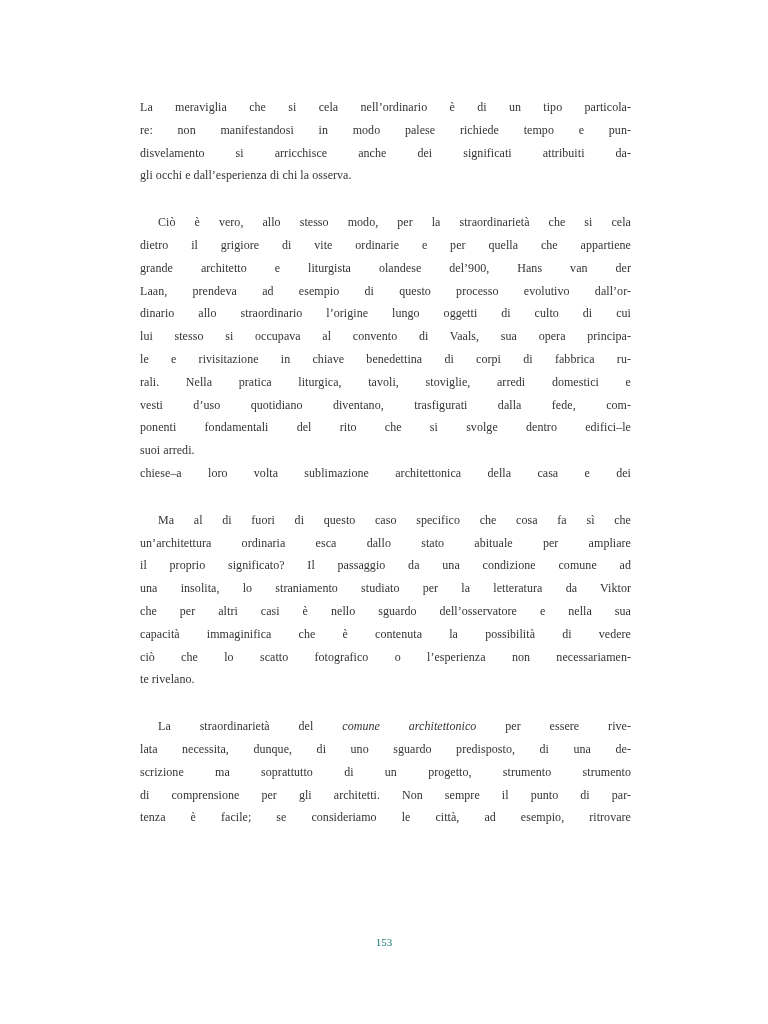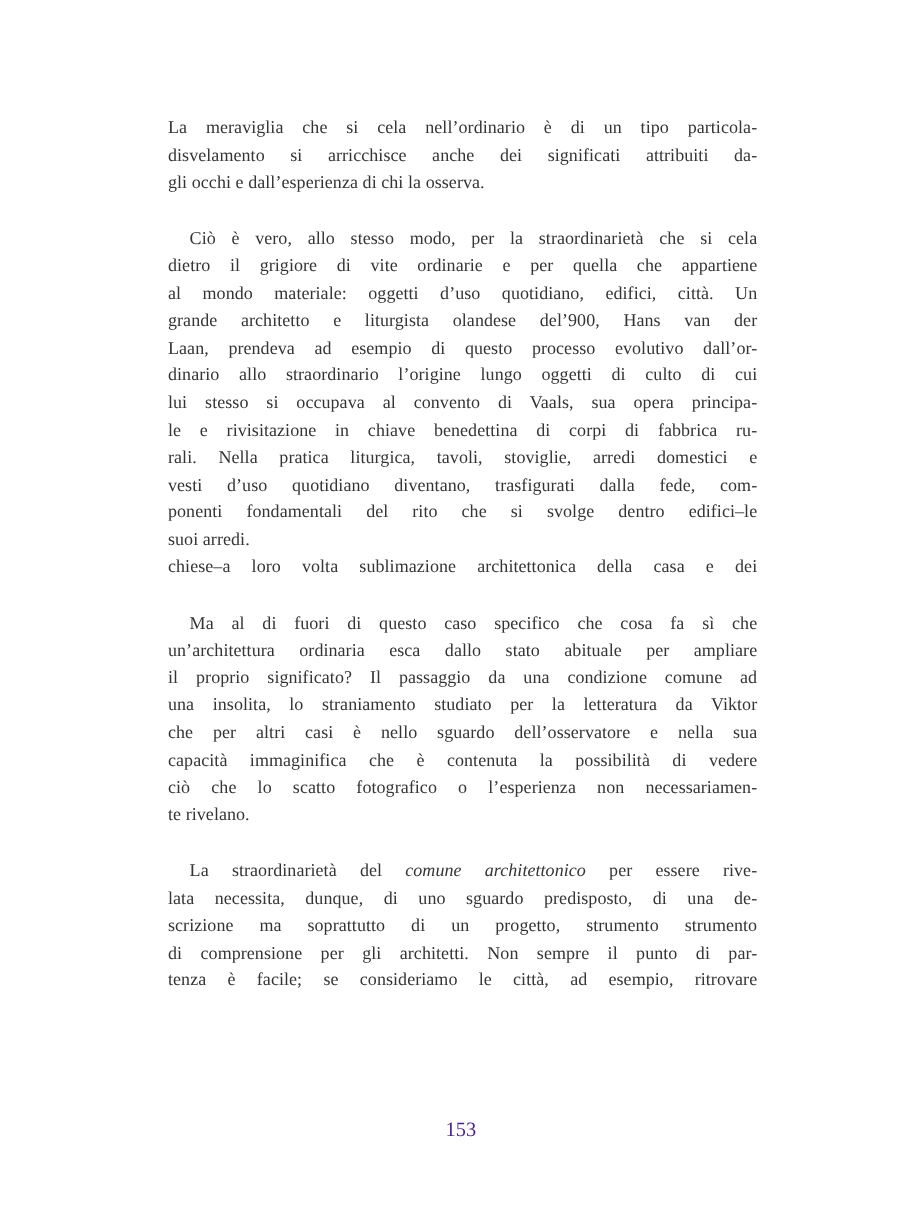--- a/index.html
+++ b/index.html
@@ -17,58 +17,58 @@
     overflow: hidden;
   }
   .text-block {
     position: absolute;
     left: 140px;
     top: 96px;
     width: 491px;
   }
   .paragraph { margin: 0; }
   .line {
-    font-size: 15px;
+    font-size: 12px;
     line-height: 22.8px;
     text-align: justify;
     text-align-last: justify;
     letter-spacing: 0.05px;
   }
   .line.indent { text-indent: 18px; margin-top: 24px; }
   .line.last { text-align-last: left; }
   .it { font-style: italic; }
   .page-number-wrap {
     position: absolute;
     left: 0;
     top: 931px;
     width: 100%;
     text-align: center;
   }
   .page-number {
-    font-size: 17px;
+    font-size: 11px;
     line-height: 22px;
-    color: #4c1d95;
+    color: #0f766e;
   }
 </style>
 </head>
 <body>
 
 <div class="book-page">
   <div class="text-block">
 
     <div class="paragraph">
       <div class="line">La meraviglia che si cela nell’ordinario è di un tipo particola-</div>
+      <div class="line">re: non manifestandosi in modo palese richiede tempo e pun-</div>
       <div class="line">disvelamento si arricchisce anche dei significati attribuiti da-</div>
       <div class="line last">gli occhi e dall’esperienza di chi la osserva.</div>
     </div>
 
     <div class="paragraph">
       <div class="line indent">Ciò è vero, allo stesso modo, per la straordinarietà che si cela</div>
       <div class="line">dietro il grigiore di vite ordinarie e per quella che appartiene</div>
-      <div class="line">al mondo materiale: oggetti d’uso quotidiano, edifici, città. Un</div>
       <div class="line">grande architetto e liturgista olandese del’900, Hans van der</div>
       <div class="line">Laan, prendeva ad esempio di questo processo evolutivo dall’or-</div>
       <div class="line">dinario allo straordinario l’origine lungo oggetti di culto di cui</div>
       <div class="line">lui stesso si occupava al convento di Vaals, sua opera principa-</div>
       <div class="line">le e rivisitazione in chiave benedettina di corpi di fabbrica ru-</div>
       <div class="line">rali. Nella pratica liturgica, tavoli, stoviglie, arredi domestici e</div>
       <div class="line">vesti d’uso quotidiano diventano, trasfigurati dalla fede, com-</div>
       <div class="line">ponenti fondamentali del rito che si svolge dentro edifici–le</div>
       <div class="line last">suoi arredi.</div>
       <div class="line">chiese–a loro volta sublimazione architettonica della casa e dei</div>

